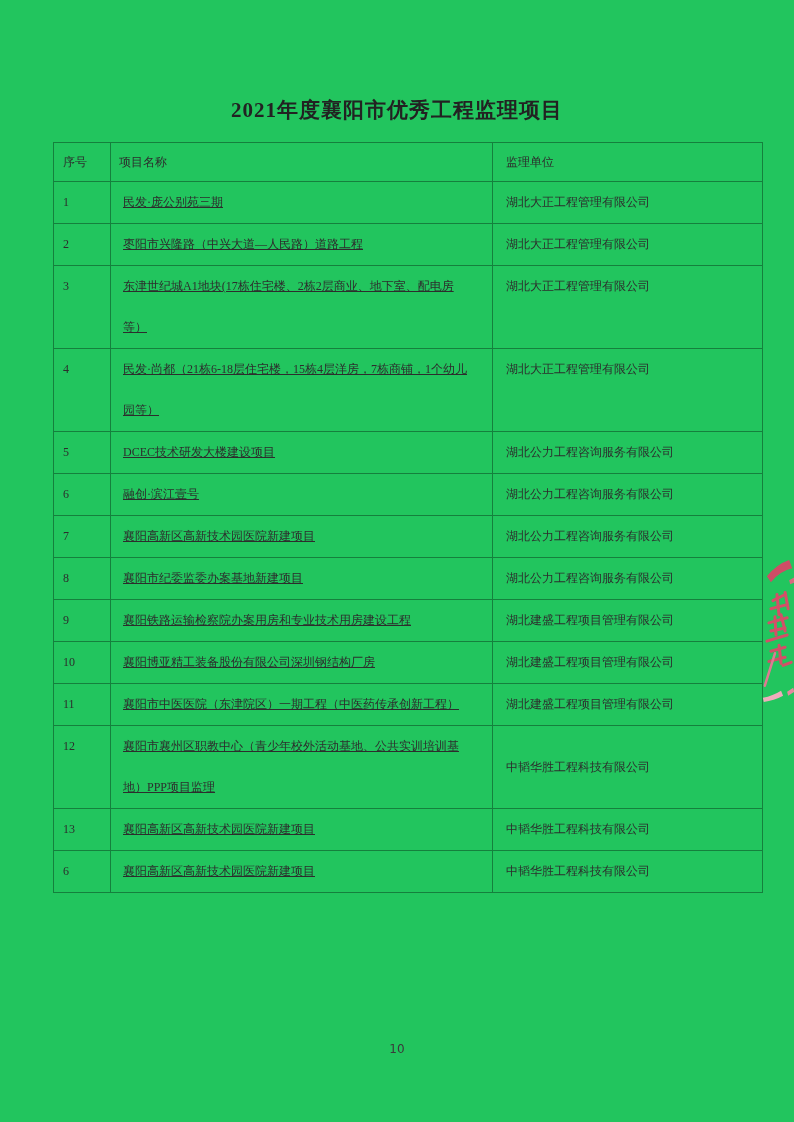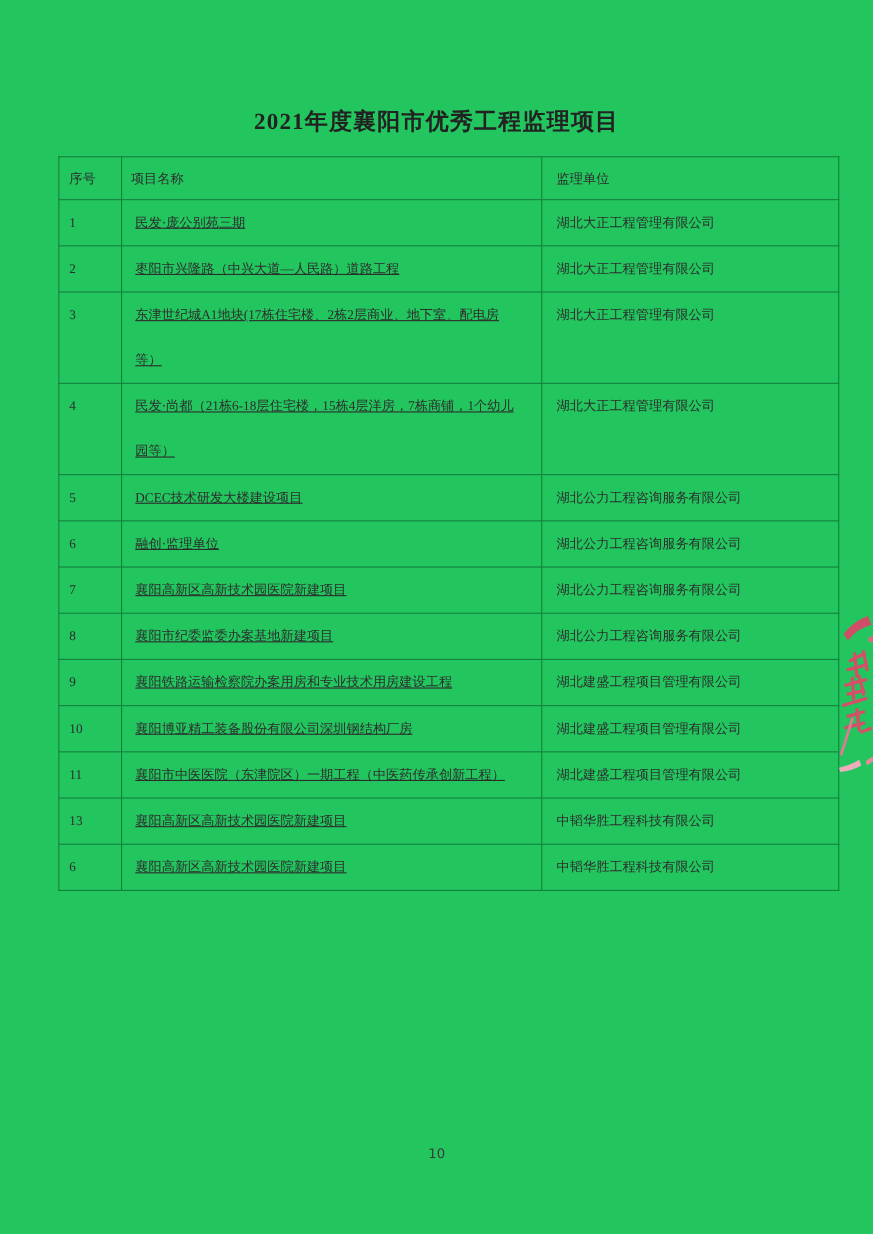--- a/index.html
+++ b/index.html
@@ -140,21 +140,21 @@
           <td class="project">民发·尚都（21栋6-18层住宅楼，15栋4层洋房，7栋商铺，1个幼儿园等）</td>
           <td class="supervisor">湖北大正工程管理有限公司</td>
         </tr>
         <tr>
           <td class="no">5</td>
           <td class="project">DCEC技术研发大楼建设项目</td>
           <td class="supervisor">湖北公力工程咨询服务有限公司</td>
         </tr>
         <tr>
           <td class="no">6</td>
-          <td class="project">融创·监理单位</td>
+          <td class="project">融创·滨江壹号</td>
           <td class="supervisor">湖北公力工程咨询服务有限公司</td>
         </tr>
         <tr>
           <td class="no">7</td>
           <td class="project">襄阳高新区高新技术园医院新建项目</td>
           <td class="supervisor">湖北公力工程咨询服务有限公司</td>
         </tr>
         <tr>
           <td class="no">8</td>
           <td class="project">襄阳市纪委监委办案基地新建项目</td>
@@ -167,20 +167,25 @@
         </tr>
         <tr>
           <td class="no">10</td>
           <td class="project">襄阳博亚精工装备股份有限公司深圳钢结构厂房</td>
           <td class="supervisor">湖北建盛工程项目管理有限公司</td>
         </tr>
         <tr>
           <td class="no">11</td>
           <td class="project">襄阳市中医医院（东津院区）一期工程（中医药传承创新工程）</td>
           <td class="supervisor">湖北建盛工程项目管理有限公司</td>
+        </tr>
+        <tr>
+          <td class="no">12</td>
+          <td class="project">襄阳市襄州区职教中心（青少年校外活动基地、公共实训培训基地）PPP项目监理</td>
+          <td class="supervisor">中韬华胜工程科技有限公司</td>
         </tr>
         <tr>
           <td class="no">13</td>
           <td class="project">襄阳高新区高新技术园医院新建项目</td>
           <td class="supervisor">中韬华胜工程科技有限公司</td>
         </tr>
         <tr>
           <td class="no">6</td>
           <td class="project">襄阳高新区高新技术园医院新建项目</td>
           <td class="supervisor">中韬华胜工程科技有限公司</td>

